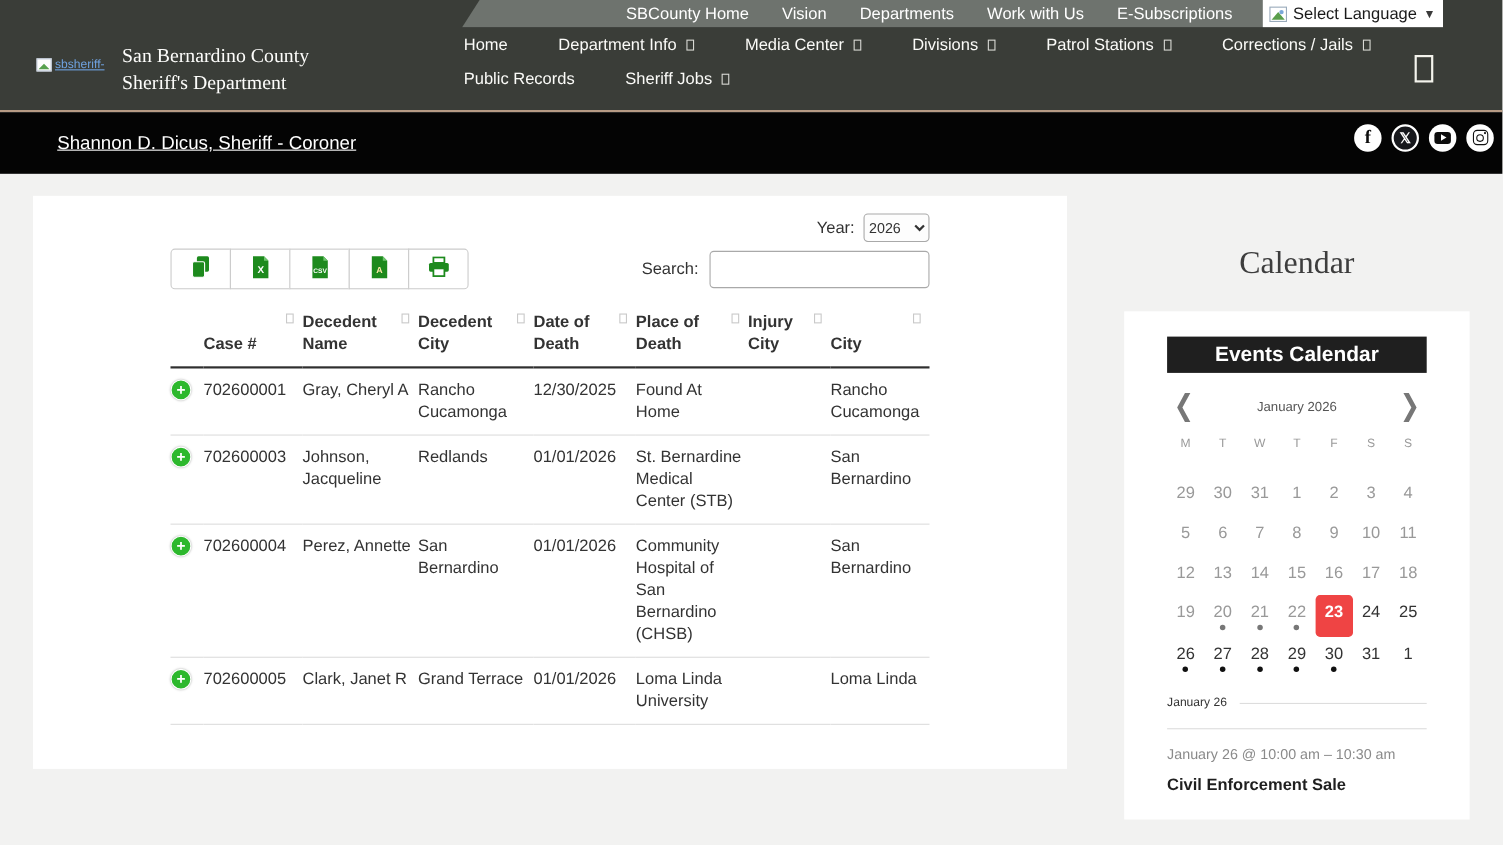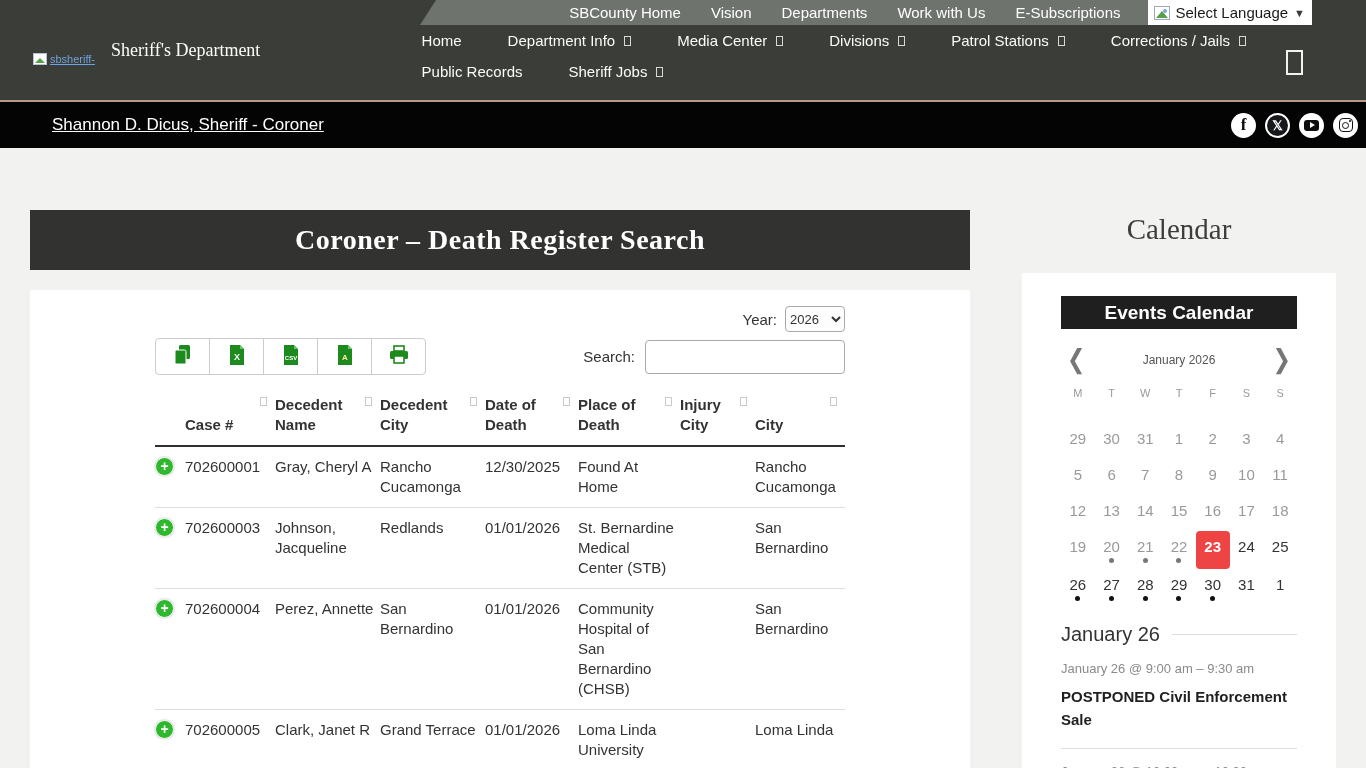--- a/index.html
+++ b/index.html
@@ -31,21 +31,21 @@
   .brand-title { font-family:"Liberation Serif", serif; color:#fdfdfb; font-size:18px; line-height:25px; }
 
   .main-nav { position:absolute; top:32px; right:120px; display:flex; flex-direction:column; gap:14px; }
   .nav-row { display:flex; gap:46px; }
   .nav-item { color:#fbfbf8; font-size:15px; display:flex; align-items:center; gap:9px; cursor:pointer; white-space:nowrap; }
   .tofu-sm { display:inline-block; width:7px; height:10px; border:1px solid rgba(245,245,240,.85); }
   .nav-search-glyph { position:absolute; top:50px; right:63px; width:17px; height:25px;
                       border:2px solid #f3f3ec; cursor:pointer; }
 
   
-  .crumb-bar { position:relative; height:46px; background:#040404; display:flex; align-items:center; padding:0 52px; }
+  .crumb-bar { position:relative; height:56px; background:#040404; display:flex; align-items:center; padding:0 52px; }
   .crumb-link { color:#fff; font-size:17px; text-decoration:underline; cursor:pointer; }
   .social-row { position:absolute; right:8px; top:0; height:46px; display:flex; align-items:center; gap:9px; }
   .soc { width:25px; height:25px; border-radius:50%; background:#fff; display:flex; align-items:center; justify-content:center; cursor:pointer; }
   .soc-fb { font-family:"Liberation Serif", serif; font-weight:bold; color:#0d0d0d; font-size:17px; }
   .soc-x { background:#17181c; border:2px solid #fff; width:25px; height:25px; color:#fff; font-weight:bold; font-size:13px; }
   .soc-yt .yt-box { width:15px; height:11px; background:#0d0d0d; border-radius:3px; display:flex; align-items:center; justify-content:center; }
   .soc-yt .yt-tri { width:0; height:0; border-left:5px solid #fff; border-top:3px solid transparent; border-bottom:3px solid transparent; margin-left:1px; }
   .soc-ig .ig-box { width:14px; height:14px; border:1.8px solid #111; border-radius:4px; position:relative; }
   .soc-ig .ig-box:before { content:""; position:absolute; left:2.5px; top:2.5px; width:5px; height:5px; border:1.6px solid #111; border-radius:50%; }
   .soc-ig .ig-box:after { content:""; position:absolute; right:1px; top:1px; width:2px; height:2px; background:#111; border-radius:50%; }
@@ -102,21 +102,21 @@
   .day-cell { height:36px; display:flex; flex-direction:column; align-items:center; justify-content:flex-start;
               padding-top:7px; font-size:15px; color:#333; cursor:pointer; border-radius:4px; }
   .day-cell.muted { color:#999; }
   .day-cell.selected { background:#ef4444; color:#fff; font-weight:bold; height:38px; }
   .day-dot { width:5px; height:5px; border-radius:50%; margin-top:3px; }
   .day-dot.gray { background:#777; }
   .day-dot.black { background:#111; }
 
   .events-list { margin-top:18px; }
   .events-day-heading { display:flex; align-items:center; gap:12px; }
-  .events-day-heading .txt { font-size:20px; color:#333; white-space:nowrap; }
+  .events-day-heading .txt { font-size:11px; color:#333; white-space:nowrap; }
   .events-day-heading .rule { flex:1; height:1px; background:#ddd; }
   .event { margin-top:15px; }
   .event-time { font-size:13px; color:#8a8a8a; }
   .event-title { margin-top:9px; font-size:15px; font-weight:bold; color:#1f1f1f; line-height:23px; cursor:pointer; }
   .event-divider { height:1px; background:#ddd; margin:17px 0 15px; }
 </style>
 </head>
 <body>
 
 <header class="site-header">
@@ -132,20 +132,21 @@
         <span class="lang-caret">▼</span>
       </div>
     </div>
 
   <div class="brand">
     <div class="logo-ph">
       <span class="broken-ico"></span>
       <span class="alt-text">sbsheriff-logo</span>
     </div>
     <div class="brand-title">
+      <div>San Bernardino County</div>
       <div>Sheriff's Department</div>
     </div>
   </div>
 
   <nav class="main-nav">
     <div class="nav-row" id="navRow1">
         <div class="nav-item">
           <span>Home</span>
         </div>
         <div class="nav-item">
@@ -194,23 +195,20 @@
       </div>
     <div class="soc soc-ig">
         <span class="ig-box"></span>
       </div>
   </div>
 </div>
 
 <div class="content">
 
   <div class="main-col">
-    <div class="page-title-bar">
-      <h1>Coroner – Death Register Search</h1>
-    </div>
 
     <div class="panel">
       <div class="year-row">
         <span class="year-label">Year:</span>
         <select class="year-select" id="yearSelect"><option>2026</option></select>
       </div>
 
       <div class="controls-row">
         <div class="export-group" id="exportGroup">
             <button class="export-btn">
@@ -466,24 +464,20 @@
             <span>1</span>
           </div>
         </div>
 
       <div class="events-list">
         <div class="events-day-heading">
           <span class="txt">January 26</span>
           <span class="rule"></span>
         </div>
         <div id="eventsContainer">
-            <div class="event">
-              <div class="event-time">January 26 @ 9:00 am – 9:30 am</div>
-              <div class="event-title">POSTPONED Civil Enforcement Sale</div>
-            </div>
             <div class="event-divider"></div>
             <div class="event">
               <div class="event-time">January 26 @ 10:00 am – 10:30 am</div>
               <div class="event-title">Civil Enforcement Sale</div>
             </div>
           </div>
       </div>
     </div>
   </div>
 

